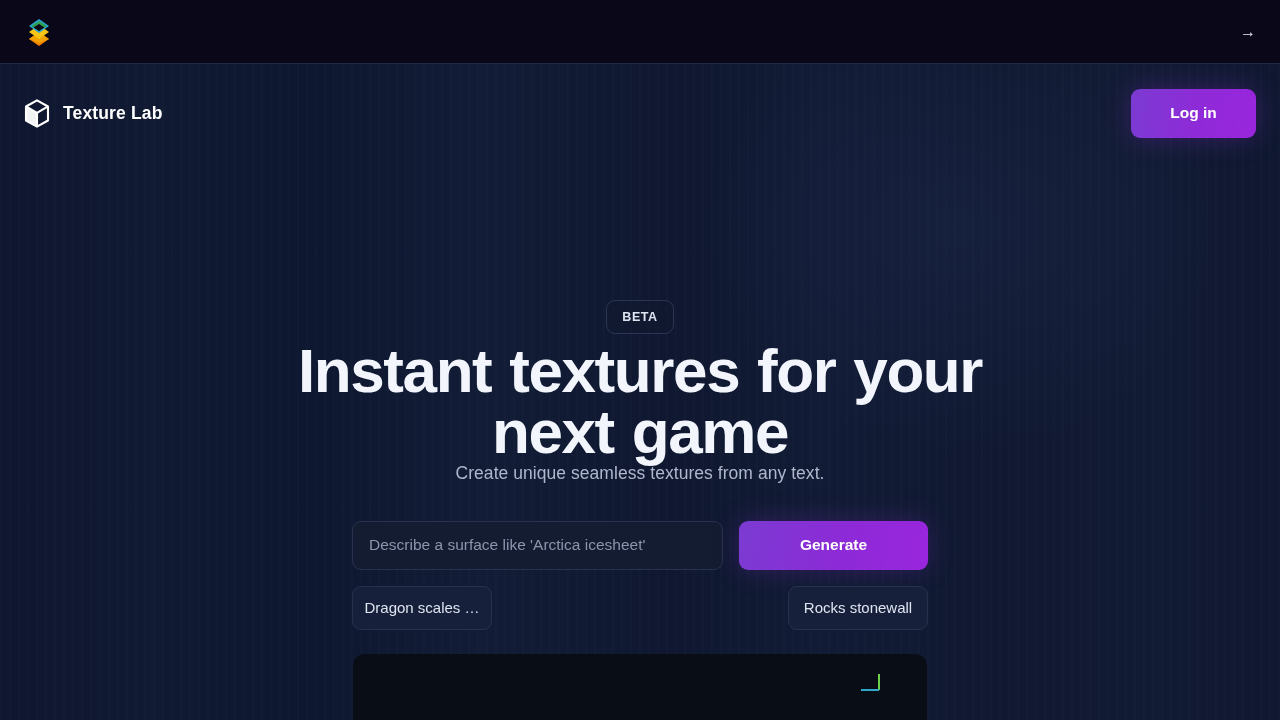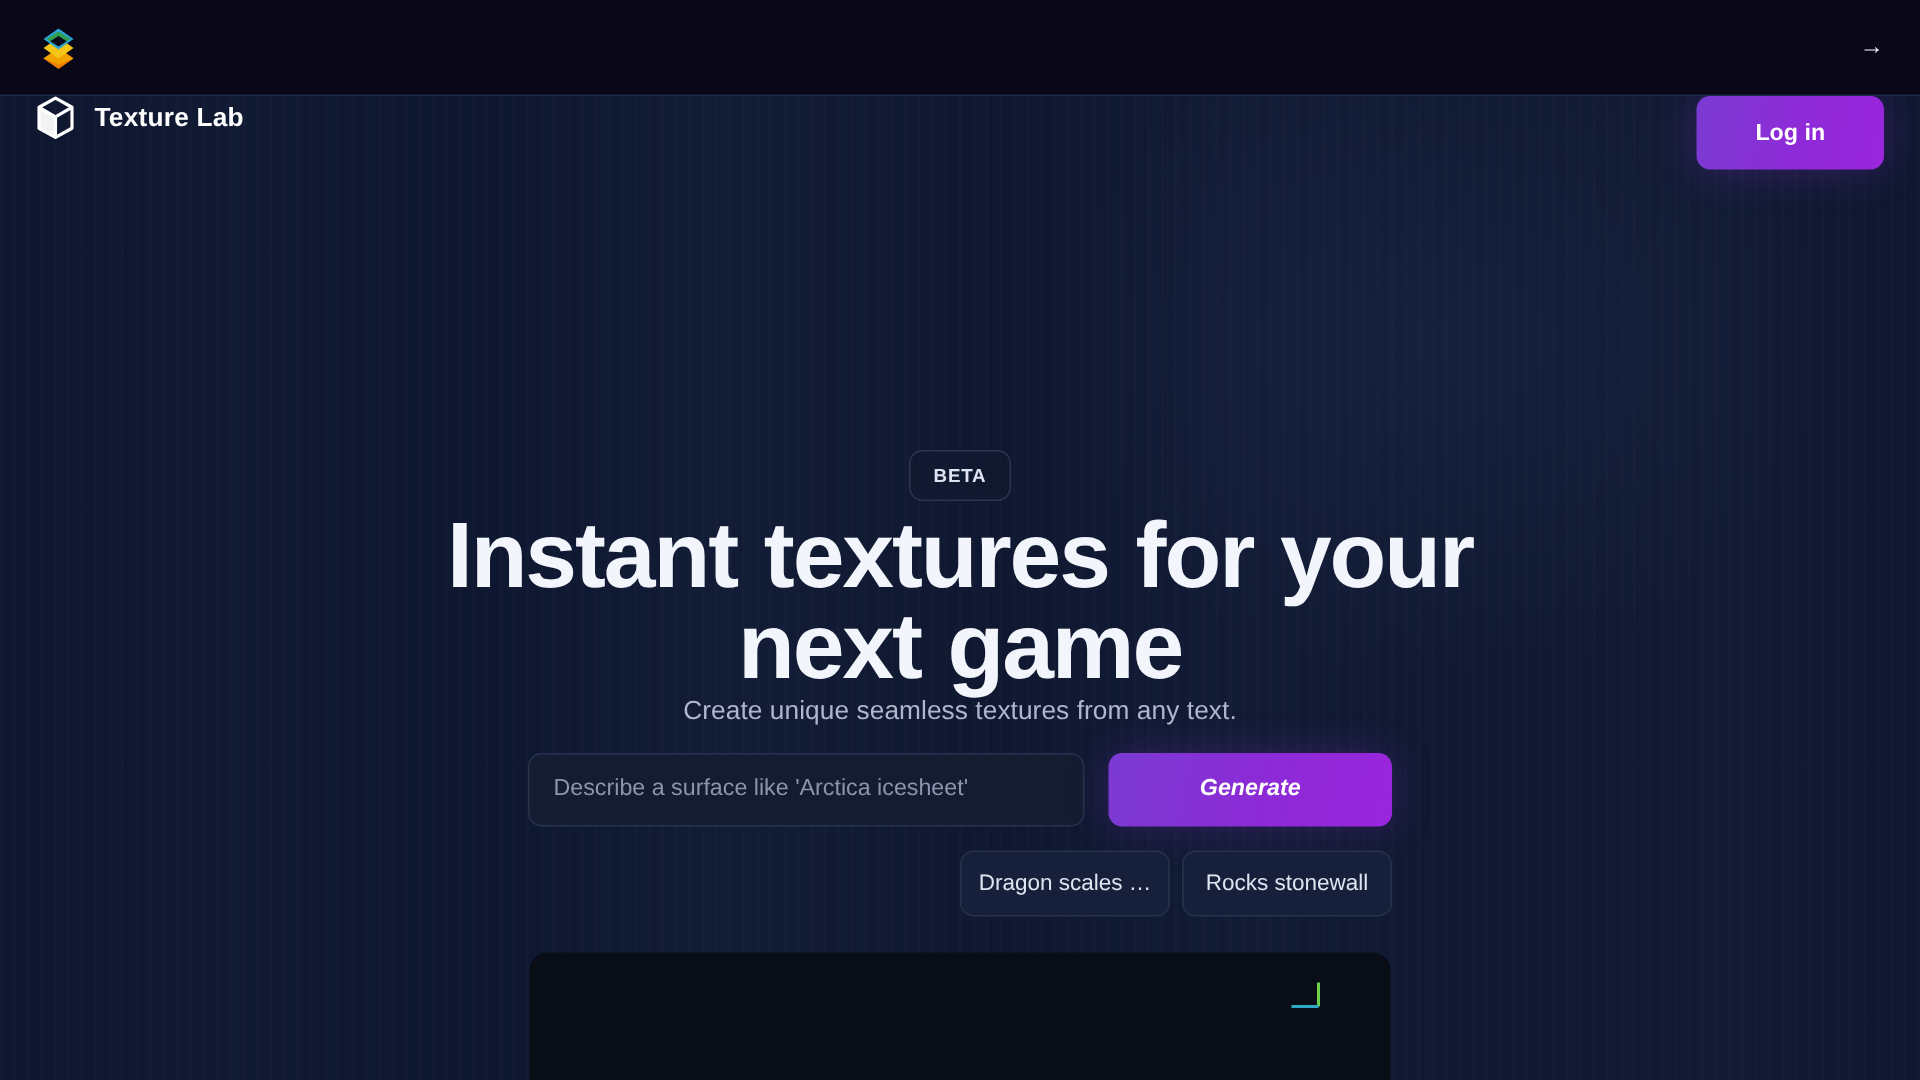--- a/index.html
+++ b/index.html
@@ -55,21 +55,21 @@
     content:"";
     position:absolute; left:55%; top:-10%;
     width:40%; height:70%;
     background:radial-gradient(ellipse at center, rgba(50,70,125,0.16), rgba(0,0,0,0) 70%);
     pointer-events:none;
   }
 
   
   .site-header{
     position:absolute; left:0; top:0; width:1280px; height:98px;
-    display:flex; align-items:flex-start; padding:0 24px;
+    display:flex; align-items:center; padding:0 24px;
     z-index:5;
   }
   .brand{ display:flex; align-items:center; gap:13px; cursor:pointer; }
   .brand-icon{ width:26px; height:29px; display:block; }
   .brand-name{
     color:#ffffff; font-size:17.5px; font-weight:700; letter-spacing:.15px;
   }
   .login-btn{
     margin-left:auto;
     width:125px; height:49px;
@@ -105,21 +105,21 @@
     font-size:62px; font-weight:700; line-height:.99;
     letter-spacing:-1.4px;
     word-spacing:2px;
   }
   .subhead{
     color:#aeb7cc; font-size:17.5px; letter-spacing:.05px;
   }
 
   
   .prompt-row{
-    margin-top:18px;
+    margin-top:37px;
     width:576px; height:49px;
     display:flex; align-items:center; gap:16px;
   }
   .prompt-input{
     flex:1 1 auto; height:49px;
     border-radius:9px;
     background:#131c30;
     border:1px solid #27334e;
     color:#e8ebf4;
     font-size:15.5px;
@@ -129,28 +129,27 @@
   }
   .prompt-input::placeholder{ color:#8b95ad; }
   .generate-btn{
     width:189px; height:49px;
     border-radius:9px; border:none;
     background:linear-gradient(100deg,#7b3bd2 0%, #8d2ad7 55%, #9a26dd 100%);
     box-shadow:0 0 26px rgba(140,45,220,0.26);
     color:#fff; font-size:15.5px; font-weight:700;
     cursor:pointer;
     font-family:"Liberation Sans", sans-serif;
-    font-style:italic;
   }
 
   
   .chips{
     margin-top:16px;
     width:576px;
-    display:flex; justify-content:flex-end; gap:8px;
+    display:flex; justify-content:space-between; gap:8px;
   }
   .chip{
     height:44px; padding:0 17px;
     border-radius:9px;
     background:#16203a;
     border:1px solid #26324d;
     color:#dfe4f1; font-size:15px;
     display:flex; align-items:center; justify-content:center;
     white-space:nowrap; cursor:pointer;
     max-width:140px; overflow:hidden;

